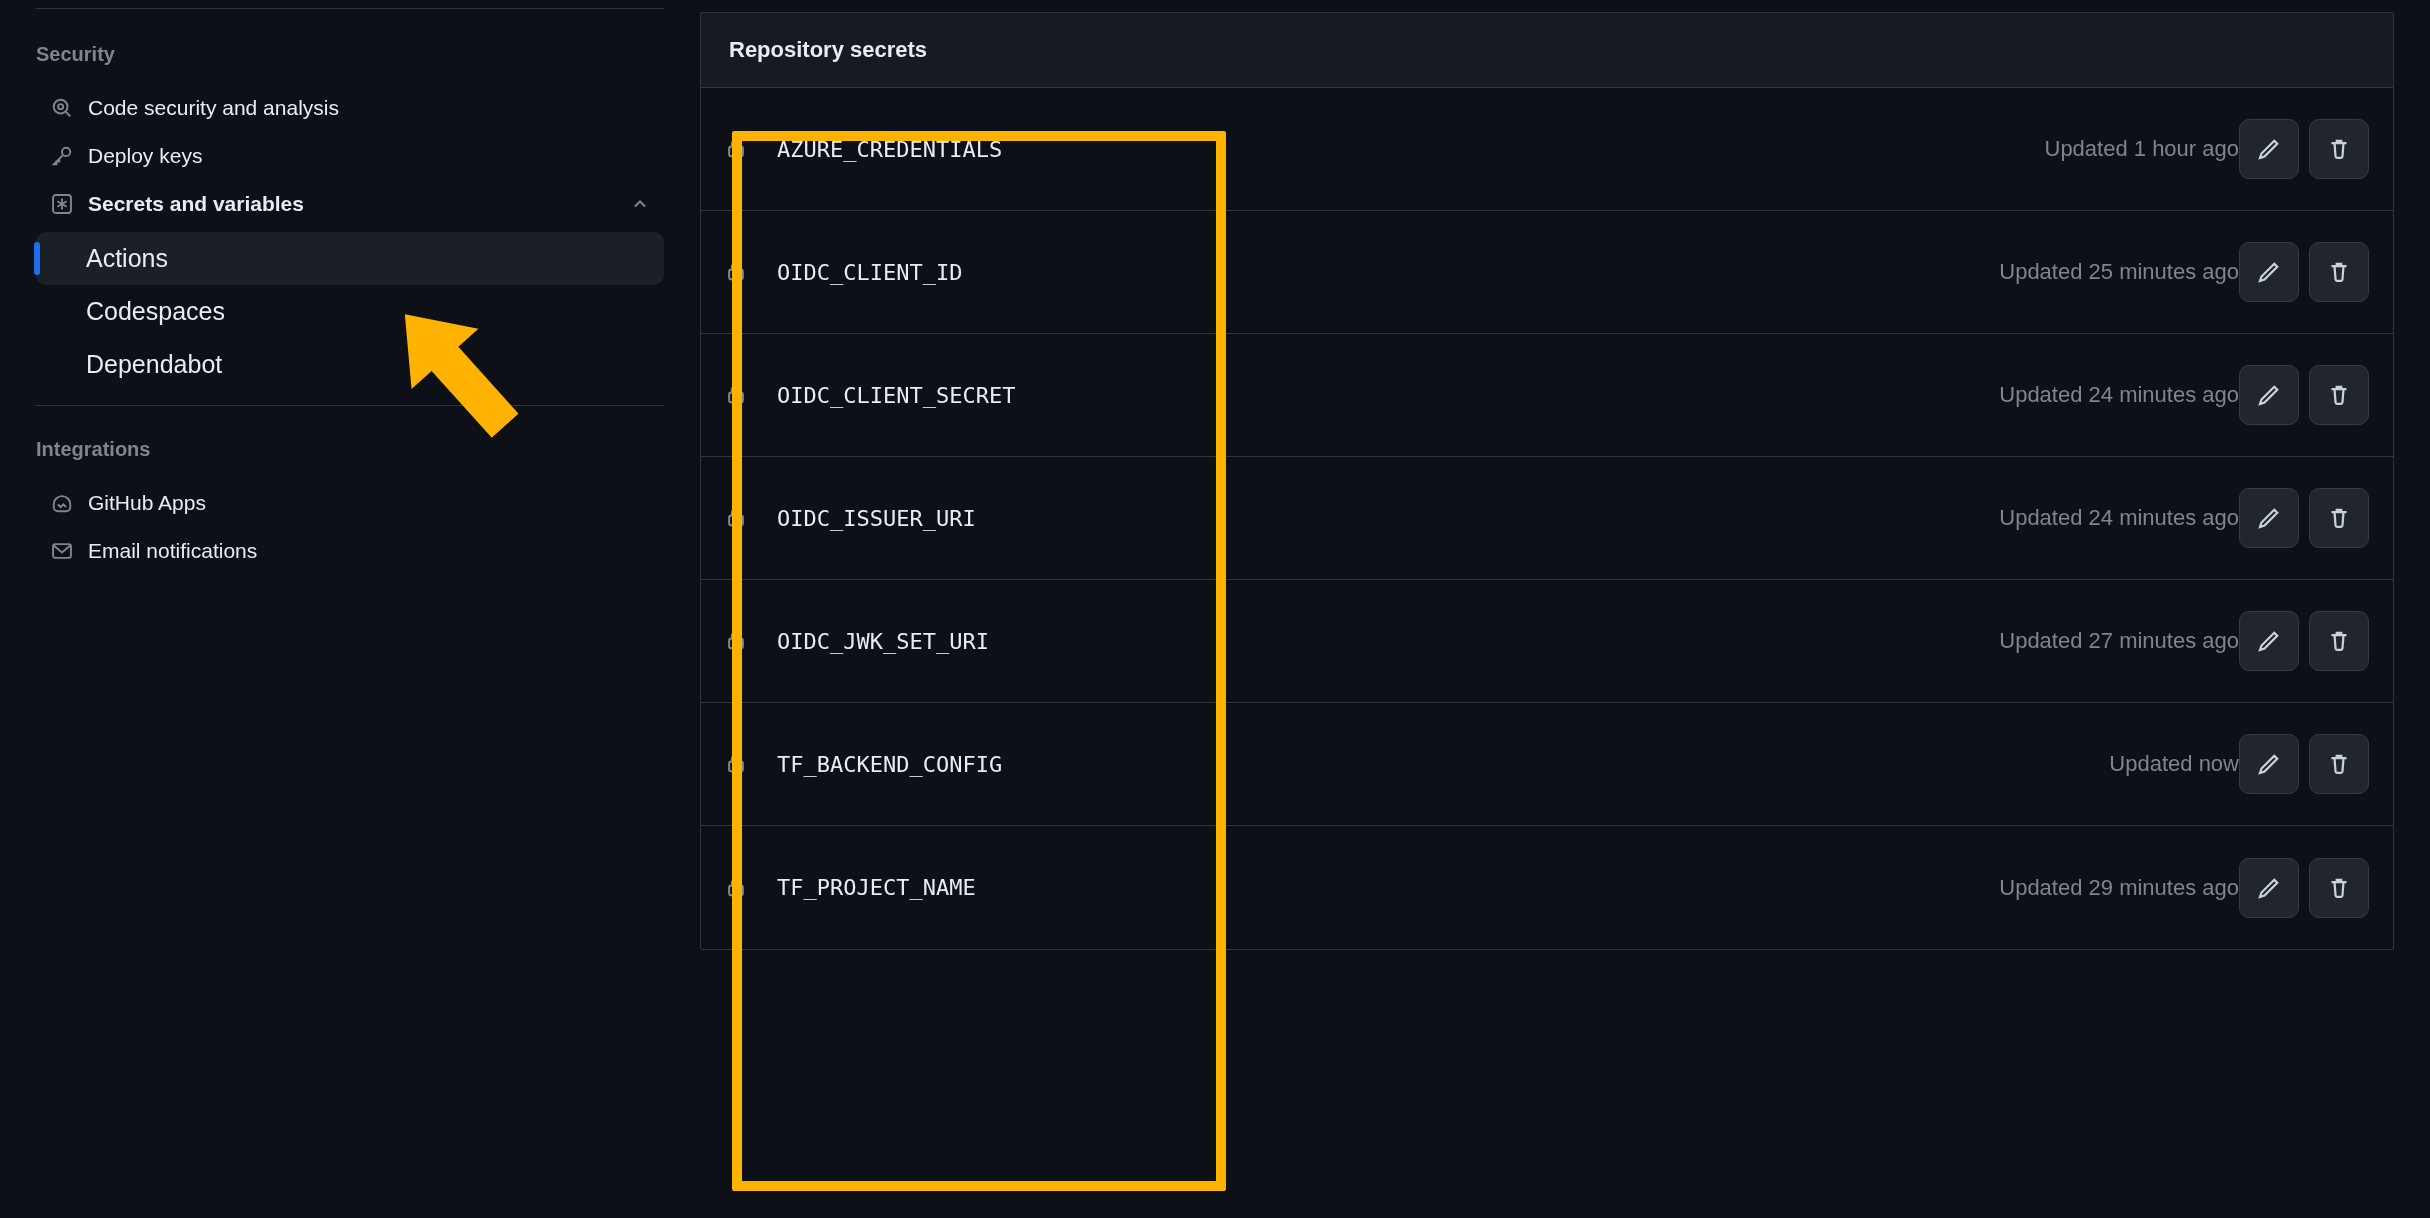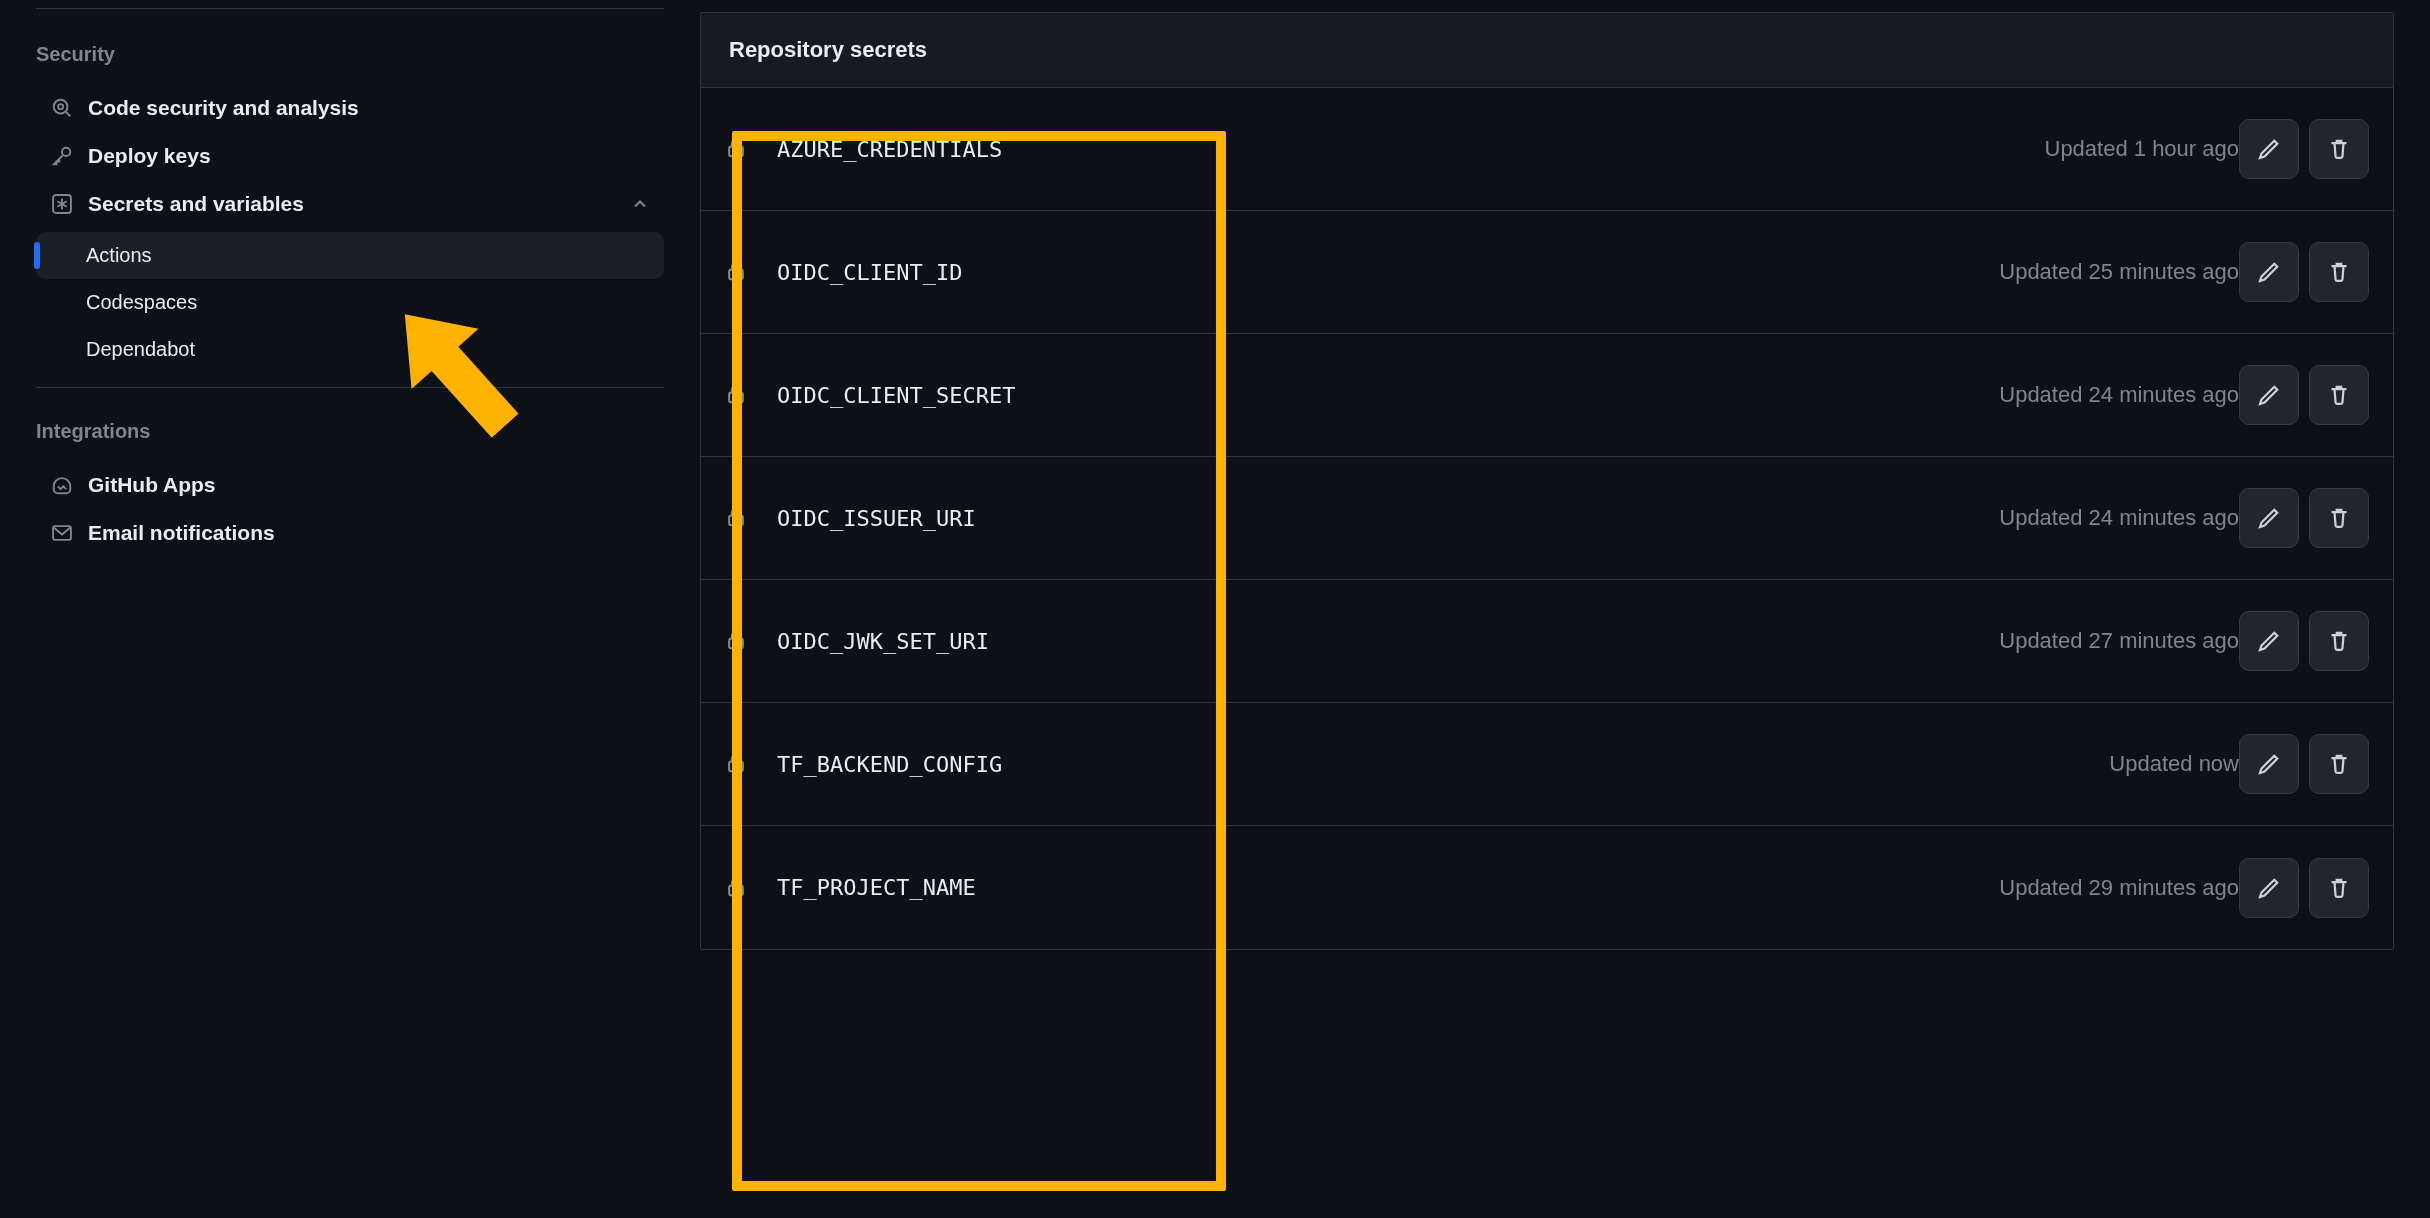--- a/index.html
+++ b/index.html
@@ -48,21 +48,21 @@
     margin-bottom: 6px;
   }
   .side-item {
     display: flex;
     align-items: center;
     gap: 14px;
     padding: 12px 14px;
     border-radius: 10px;
     color: var(--text);
     font-size: 21px;
-    font-weight: 700;
+    font-weight: 400;
     cursor: pointer;
     position: relative;
   }
   .side-item.bold { font-weight: 600; }
   .side-item .icon {
     width: 24px; height: 24px;
     display: inline-flex;
     align-items: center; justify-content: center;
     color: var(--text-muted);
   }
@@ -71,21 +71,21 @@
     color: var(--text-muted);
   }
   .sub-list {
     margin: 4px 0 8px 0;
   }
   .sub-item {
     display: flex;
     align-items: center;
     padding: 12px 14px 12px 50px;
     border-radius: 10px;
-    font-size: 20px;
+    font-size: 25px;
     color: var(--text);
     cursor: pointer;
     position: relative;
     text-align: center;
   }
   .sub-item.active {
     background: #1b2027;
   }
   .sub-item.active::before {
     content: "";

